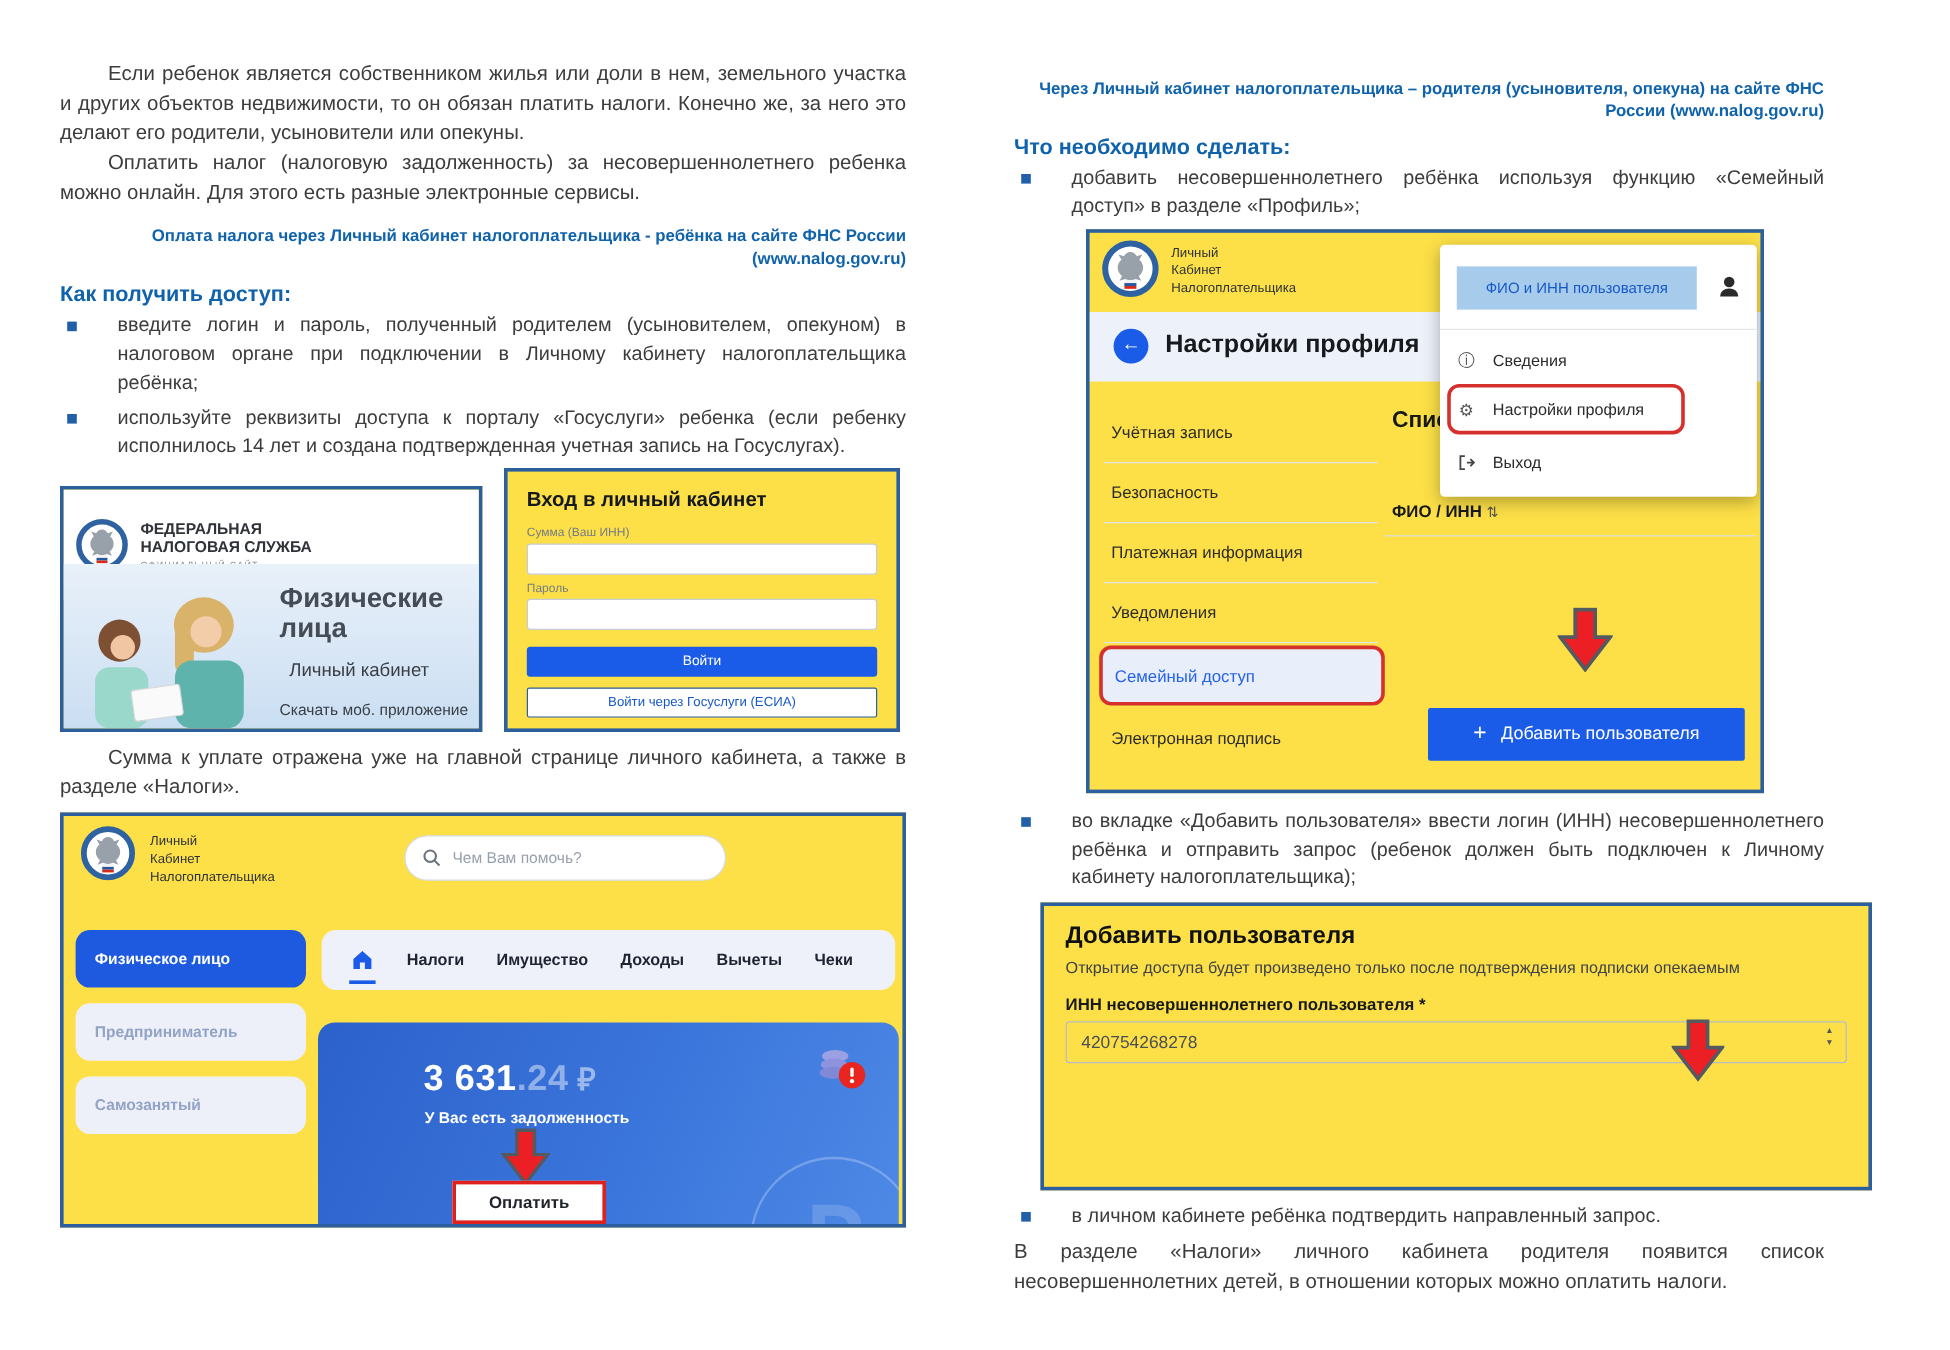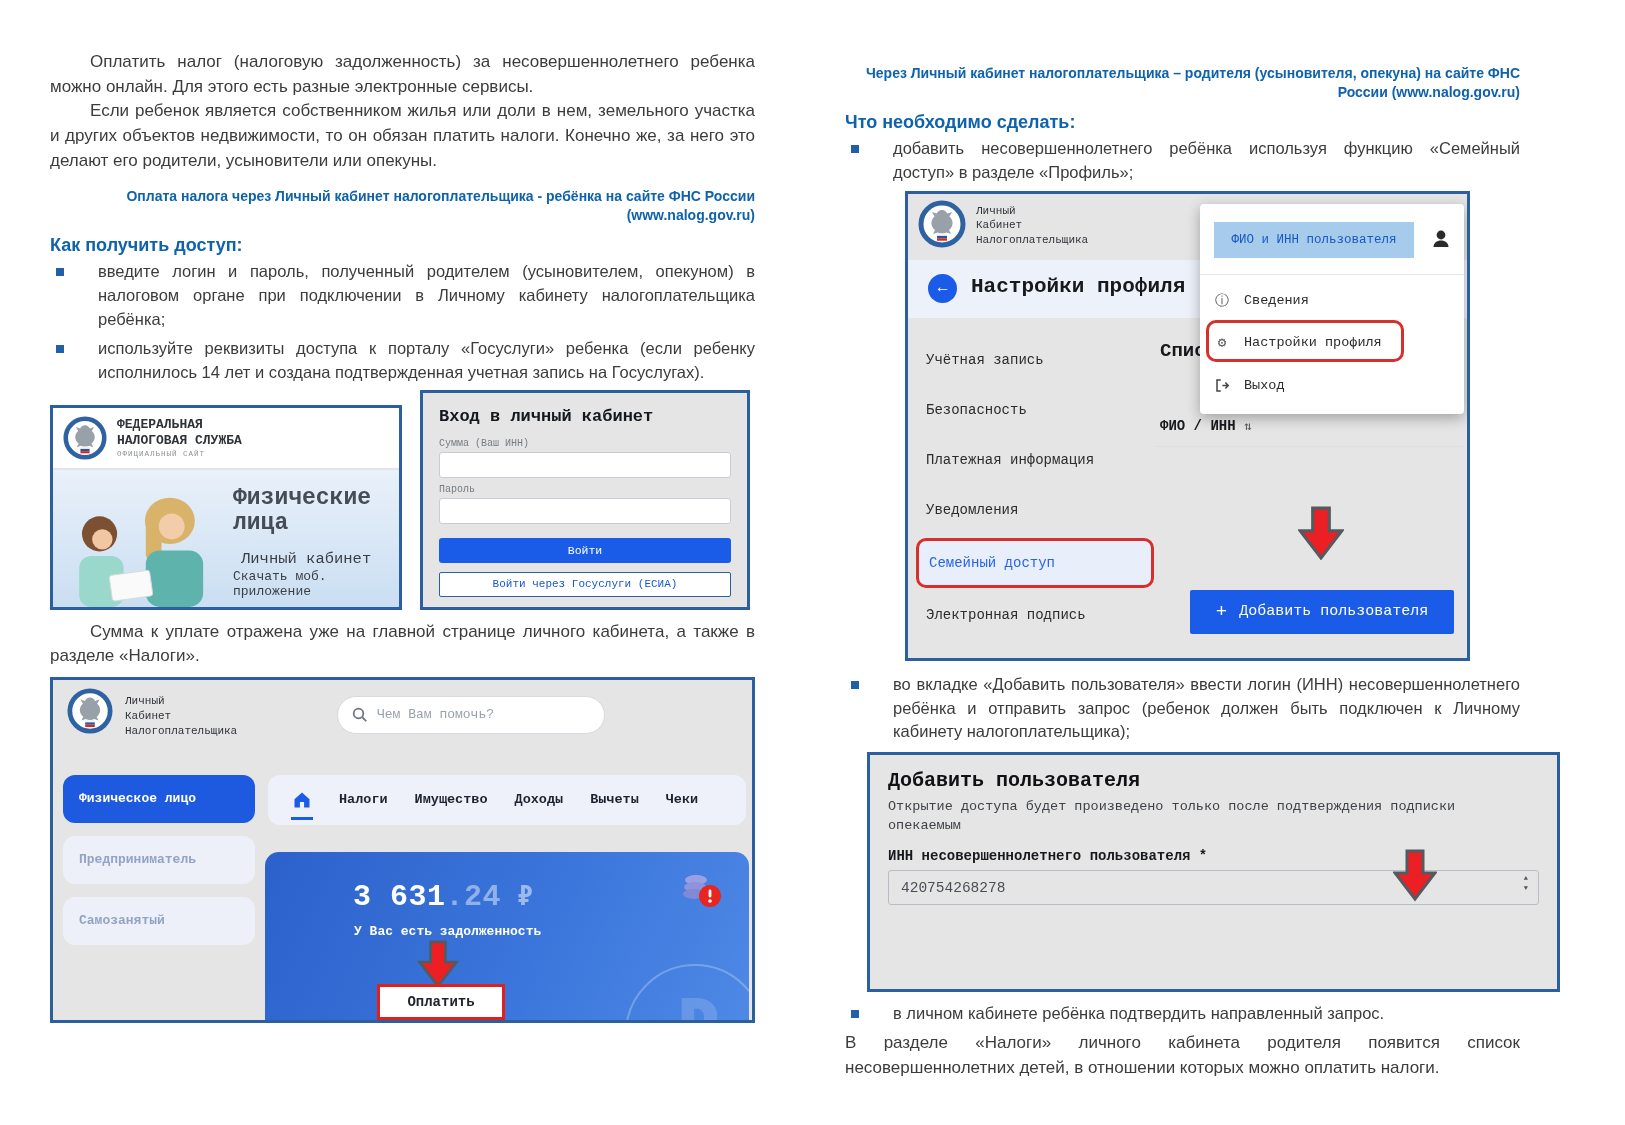--- a/index.html
+++ b/index.html
@@ -13,28 +13,28 @@
   .col-right { left:845px; width:715px; }
 
   .par { font-size:17px; line-height:1.45; text-align:justify; color:#3c3c3c; }
   .indent { text-indent:40px; }
   .h-blue { color:#0f62ac; font-weight:bold; font-size:14px; line-height:1.35; text-align:right; margin:14px 0 10px; }
   .sub-blue { color:#0f62ac; font-weight:bold; font-size:18px; margin:2px 0 4px; }
   .bullet { position:relative; padding-left:48px; font-size:16.5px; line-height:1.45; text-align:justify; margin-bottom:5px; }
   .bullet::before { content:""; position:absolute; left:6px; top:8px; width:8px; height:8px; background:#2160a8; }
   .w675 { width:675px; }
 
-  .shot { border:3px solid #2b5f9e; background:#e5e5e5; position:relative; overflow:hidden;font-family:Liberation Mono, monospace; }
+  .shot { border:3px solid #2b5f9e; background:#fde047; position:relative; overflow:hidden; }
 
   
   .shots-row { display:flex; gap:18px; margin:4px 0 10px; }
   .shot-a { width:352px; height:205px; margin-top:15px; }
   .shot-b { width:330px; height:220px; padding:14px 16px; }
 
-  .fns-head { display:flex; gap:10px; padding:8px 10px; align-items:center; background:#fff; }
+  .fns-head { display:flex; gap:10px; padding:24px 10px; align-items:center; background:#fff; }
   .emblem { flex:0 0 auto; }
   .fns-org-l { font-size:13px; font-weight:bold; color:#2f3338; line-height:1.2; }
   .fns-org-s { font-size:7.5px; color:#8a8f98; letter-spacing:1px; margin-top:2px; }
   .fns-body { position:absolute; left:0; right:0; top:62px; bottom:0; background:linear-gradient(#e9f1fa,#cadef2); }
   .fns-photo { position:absolute; left:4px; bottom:0; }
   .fns-aud { position:absolute; left:180px; top:16px; width:160px; font-size:23px; font-weight:bold; color:#454c56; line-height:1.1; }
   .fns-cab { position:absolute; left:188px; top:80px; font-size:15.5px; color:#3a3f46; }
   .fns-app { position:absolute; left:180px; bottom:8px; font-size:13px; color:#3a3f46; }
 
   .lg-title { font-size:17px; font-weight:bold; color:#14181f; margin-bottom:12px; }
@@ -127,22 +127,22 @@
   .au-arrow { position:absolute; right:120px; top:92px; }
 
   .closing { margin-top:4px; }
 </style>
 </head>
 <body>
 
 <div class="page">
 
   <div class="col col-left">
+    <p class="par indent">Если ребенок является собственником жилья или доли в нем, земельного участка и других объектов недвижимости, то он обязан платить налоги. Конечно же, за него это делают его родители, усыновители или опекуны.</p>
     <p class="par indent">Оплатить налог (налоговую задолженность) за несовершеннолетнего ребенка можно онлайн. Для этого есть разные электронные сервисы.</p>
-    <p class="par indent">Если ребенок является собственником жилья или доли в нем, земельного участка и других объектов недвижимости, то он обязан платить налоги. Конечно же, за него это делают его родители, усыновители или опекуны.</p>
     <h2 class="h-blue">Оплата налога через Личный кабинет налогоплательщика - ребёнка на сайте ФНС России (www.nalog.gov.ru)</h2>
     <div class="sub-blue">Как получить доступ:</div>
     <div class="bullet">введите логин и пароль, полученный родителем (усыновителем, опекуном) в налоговом органе при подключении в Личному кабинету налогоплательщика ребёнка;</div>
     <div class="bullet">используйте реквизиты доступа к порталу «Госуслуги» ребенка (если ребенку исполнилось 14 лет и создана подтвержденная учетная запись на Госуслугах).</div>
 
     <div class="shots-row">
 
       <div class="shot shot-a">
         <div class="fns-head">
           <svg class="emblem" width="44" height="44" viewBox="0 0 48 48">

